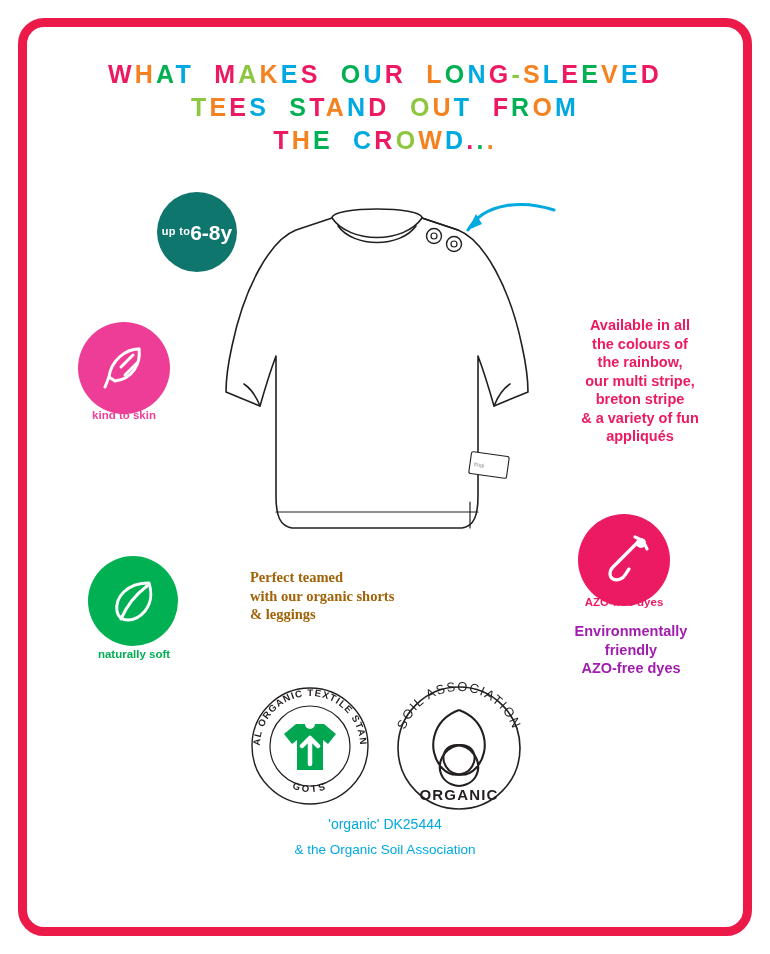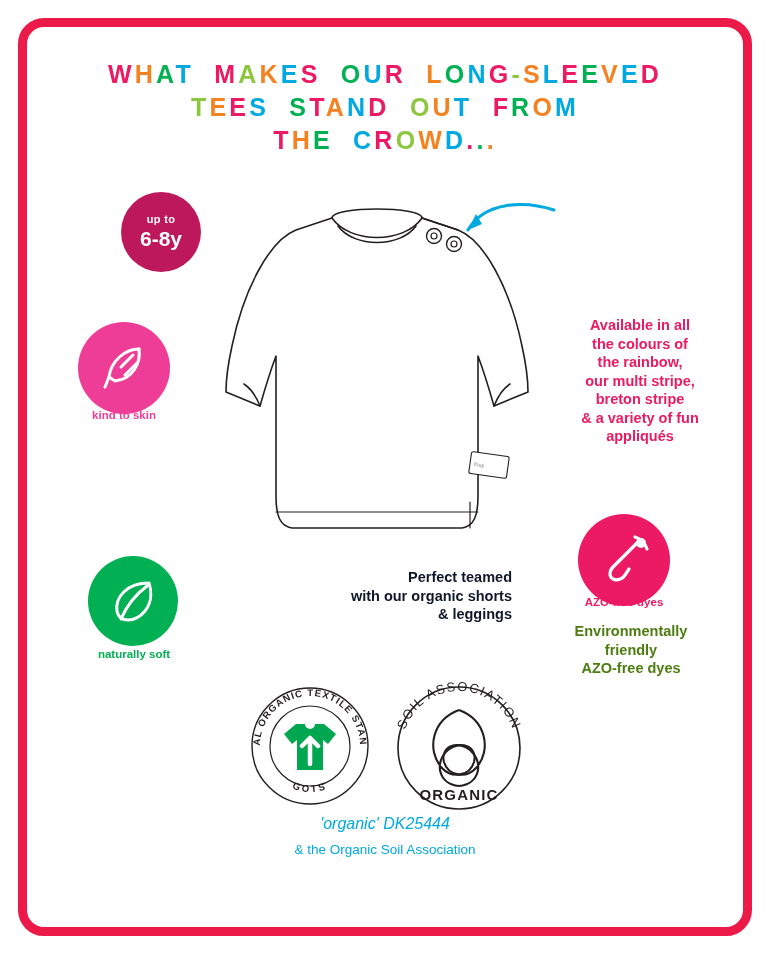--- a/index.html
+++ b/index.html
@@ -61,26 +61,26 @@
     position: absolute;
     border-radius: 50%;
     display: flex;
     align-items: center;
     justify-content: center;
     text-align: center;
     color: #ffffff;
     font-weight: bold;
   }
   .badge-age {
-    left: 121px;
+    left: 157px;
     top: 192px;
     width: 80px;
     height: 80px;
-    background: #be185d;
-    flex-direction: column;
+    background: #0f766e;
+    flex-direction: row;
     line-height: 1.05;
   }
   .badge-age .small { font-size: 11px; font-weight: bold; letter-spacing: .3px;}
   .badge-age .big { font-size: 21px; font-weight: bold; margin-top: 2px;}
 
   .badge-skin {
     left: 78px;
     top: 322px;
     width: 92px;
     height: 92px;
@@ -121,46 +121,46 @@
   .txt-rainbow {
     left: 540px; top: 316px; width: 200px;
     color: #ec1a62; font-size: 14.5px; text-align: center;
   }
   .txt-supersoft {
     left: 38px; top: 432px; width: 180px;
     color: #00a9e0; font-size: 14.5px; text-align: center;
   }
   .txt-shorts {
     left: 250px; top: 568px; width: 262px;
-    color: #0f172a; font-size: 14.5px; text-align: right;
+    color: #a16207; font-size: 14.5px; text-align: left; font-family: Liberation Serif, serif;
   }
   .txt-azo {
     left: 536px; top: 622px; width: 190px;
-    color: #4d7c0f; font-size: 14.5px; text-align: center;
+    color: #a21caf; font-size: 14.5px; text-align: center;
   }
 
   
   .arrow { position: absolute; left: 462px; top: 196px; }
 
   
   .gots { position: absolute; left: 242px; top: 678px; }
   .soil { position: absolute; left: 386px; top: 672px; }
 
   .footer {
     position: absolute;
     left: 50%;
     transform: translateX(-50%);
     top: 814px;
     width: 620px;
     text-align: center;
     color: #00a9e0;
     font-size: 13.5px;
     line-height: 20px;
   }
-  .footer .code { margin-bottom: 6px; display: block; font-size: 16px; font-style: italic; }
+  .footer .code { margin-bottom: 6px; display: block; font-size: 14px; }
 </style>
 </head>
 <body>
 
 <div class="page">
 
   <div class="border-frame"></div>
 
   <div class="title">
     <div id="title-line-1"><span style="color: rgb(236, 26, 98);">W</span><span style="color: rgb(245, 130, 32);">H</span><span style="color: rgb(0, 176, 82);">A</span><span style="color: rgb(0, 169, 224);">T</span><span>&nbsp;&nbsp;</span><span style="color: rgb(236, 26, 98);">M</span><span style="color: rgb(141, 198, 63);">A</span><span style="color: rgb(245, 130, 32);">K</span><span style="color: rgb(0, 169, 224);">E</span><span style="color: rgb(236, 26, 98);">S</span><span>&nbsp;&nbsp;</span><span style="color: rgb(0, 176, 82);">O</span><span style="color: rgb(0, 169, 224);">U</span><span style="color: rgb(236, 26, 98);">R</span><span>&nbsp;&nbsp;</span><span style="color: rgb(245, 130, 32);">L</span><span style="color: rgb(0, 176, 82);">O</span><span style="color: rgb(0, 169, 224);">N</span><span style="color: rgb(236, 26, 98);">G</span><span style="color: rgb(141, 198, 63);">-</span><span style="color: rgb(245, 130, 32);">S</span><span style="color: rgb(0, 169, 224);">L</span><span style="color: rgb(236, 26, 98);">E</span><span style="color: rgb(0, 176, 82);">E</span><span style="color: rgb(245, 130, 32);">V</span><span style="color: rgb(0, 169, 224);">E</span><span style="color: rgb(236, 26, 98);">D</span></div>

